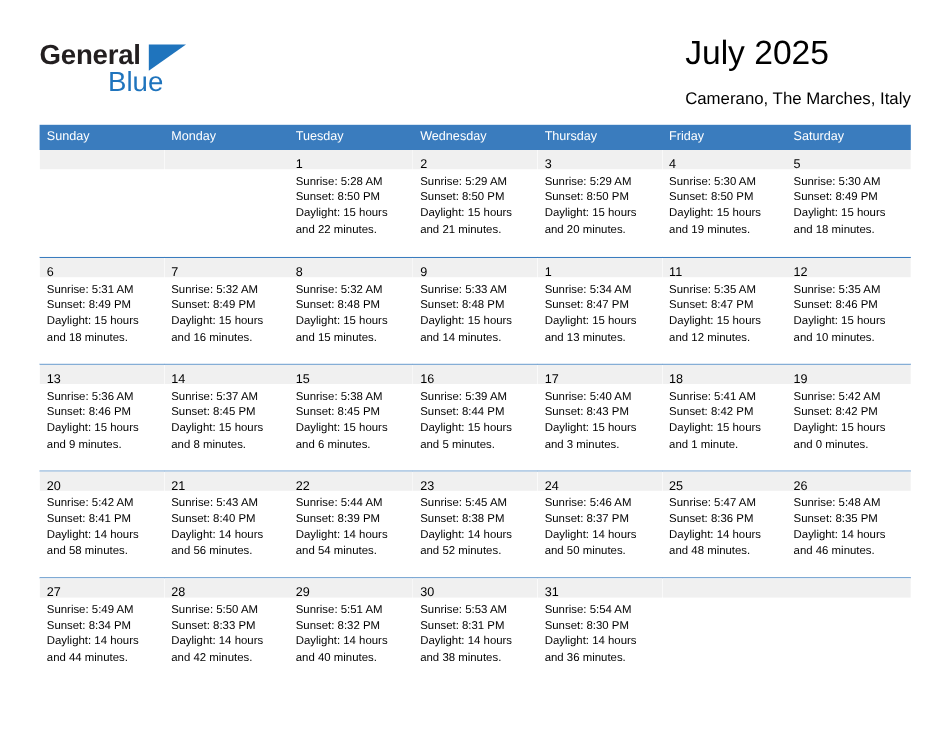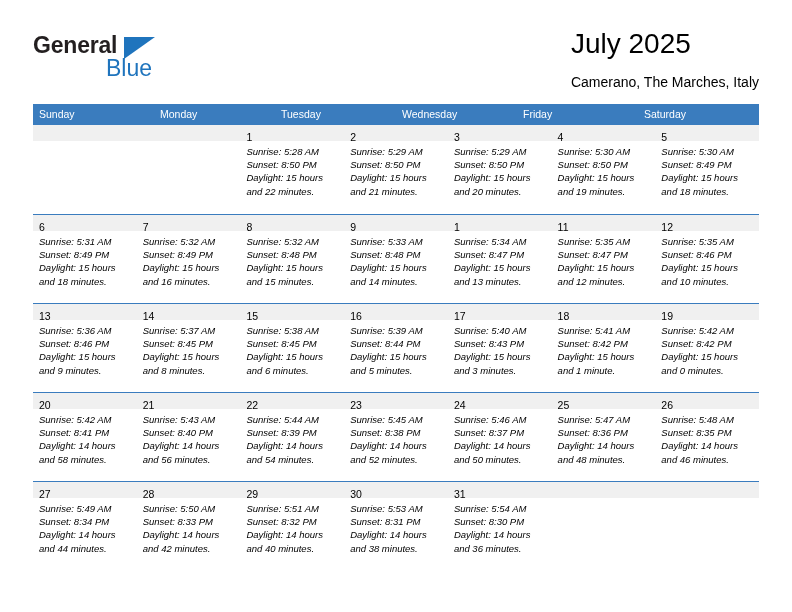--- a/index.html
+++ b/index.html
@@ -56,21 +56,20 @@
     border-left: 31px solid #1f74bd;
     border-bottom: 22px solid transparent;
   }
   .brand-blue {
     position: absolute;
     left: 57px;
     top: 23px;
     font-size: 23px;
     color: #1f74bd;
     line-height: 1;
-    margin-left: 16px;
   }
 
   .title-block {
     position: absolute;
     right: 0;
     top: 0;
   }
   .cal-title {
     font-size: 28px;
     color: #000000;
@@ -134,21 +133,20 @@
   .day.empty .day-num-band {
     background: #f0f0f0;
   }
   .day-num {
     font-size: 10.5px;
     color: #000000;
     line-height: 12px;
   }
   .day-body {
     padding: 4px 6px 0 6px;
-    font-style: italic;
   }
   .day-line {
     font-size: 9.5px;
     line-height: 13.2px;
     color: #000000;
     white-space: nowrap;
   }
 </style>
 </head>
 <body>
@@ -170,20 +168,21 @@
 
   </div>
 
   <div class="calendar">
 
     <div class="weekdays">
       <div class="weekday">Sunday</div>
       <div class="weekday">Monday</div>
       <div class="weekday">Tuesday</div>
       <div class="weekday">Wednesday</div>
+      <div class="weekday">Thursday</div>
       <div class="weekday">Friday</div>
       <div class="weekday">Saturday</div>
     </div>
 
     <div id="weeks-container">
         <div class="week">
           <div class="day empty">
             <div class="day-num-band"><span class="day-num"></span></div>
             <div class="day-body"></div>
           </div>

